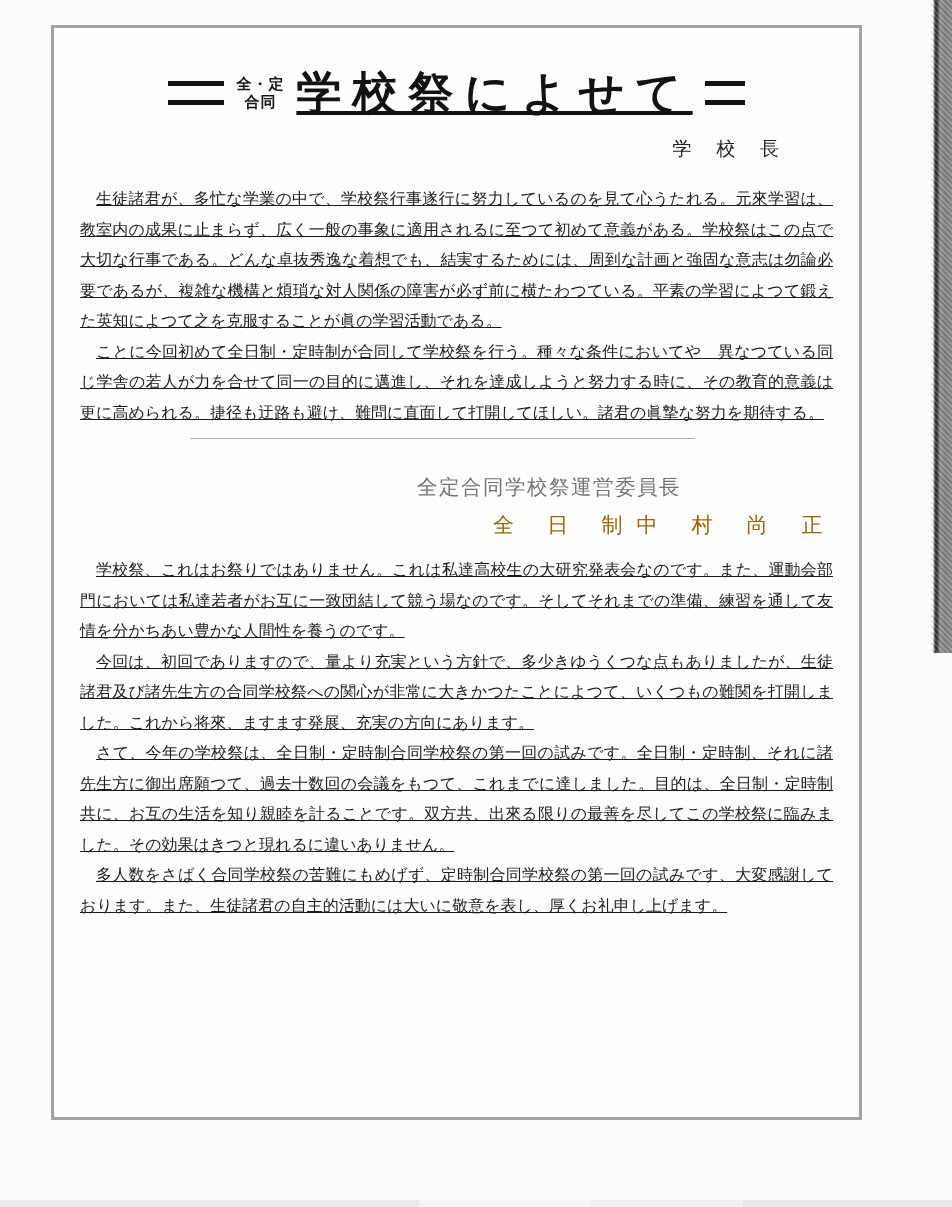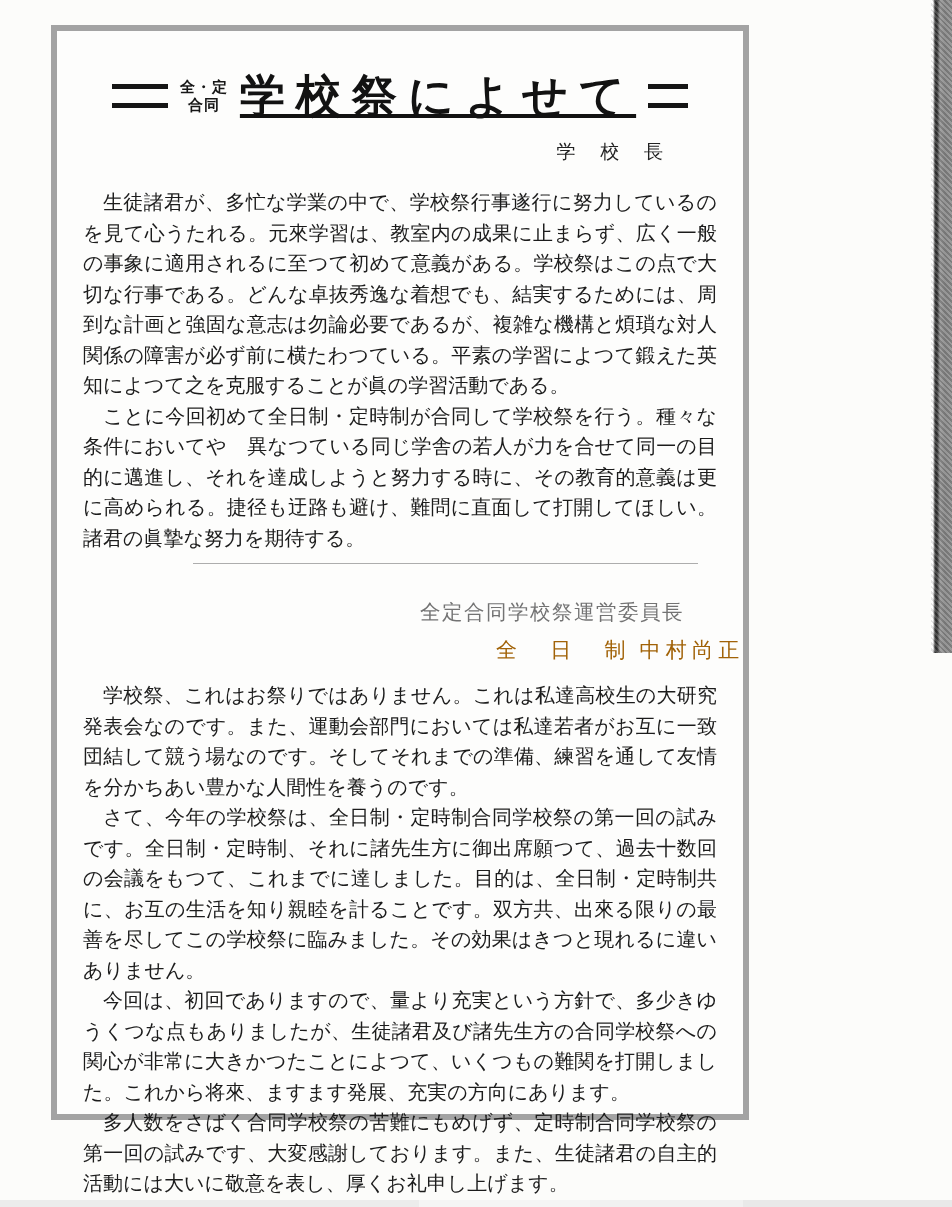--- a/index.html
+++ b/index.html
@@ -44,24 +44,24 @@
     height: 7px;
     background: linear-gradient(to right,
       #ececec 0 44%, #f5f5f5 44% 62%, #f1f1f1 62% 78%, #e9e9e9 78% 100%);
   }
 
   
   .frame {
     position: absolute;
     left: 51px;
     top: 25px;
-    width: 698px;
+    width: 811px;
     height: 1095px;
     box-sizing: border-box;
-    border: 6px solid #a3a3a3;
+    border: 3px solid #a3a3a3;
     background: #fdfdfc;
     padding: 28px 26px 0 26px;
   }
 
   
   .title-row {
     display: flex;
     align-items: center;
     justify-content: center;
     gap: 12px;
@@ -119,25 +119,26 @@
     font-size: 27px;
     color: #141414;
     text-align: justify;
     text-align-last: justify;
     white-space: nowrap;
   }
 
   
   .body-block p {
     margin: 0;
-    font-size: 20px;
+    font-size: 16px;
     line-height: 30.5px;
     text-align: justify;
     text-indent: 1em;
     color: #1c1c1c;
+    text-decoration: underline;
   }
   .body-1 { margin-top: 22px; }
   .body-2 { margin-top: 16px; }
 
   
   .divider {
     border: 0;
     border-top: 1.5px solid #adadad;
     width: 505px;
     margin: 10px 0 0 110px;
@@ -203,18 +204,18 @@
   <div class="committee">
     <div class="committee-heading">全定合同学校祭運営委員長</div>
     <div class="committee-member">
       <span class="member-division">全 日 制</span>
       <span class="member-name">中 村 尚 正</span>
     </div>
   </div>
 
   <div class="body-block body-2">
     <p>学校祭、これはお祭りではありません。これは私達高校生の大研究発表会なのです。また、運動会部門においては私達若者がお互に一致団結して競う場なのです。そしてそれまでの準備、練習を通して友情を分かちあい豊かな人間性を養うのです。</p>
+    <p>今回は、初回でありますので、量より充実という方針で、多少きゆうくつな点もありましたが、生徒諸君及び諸先生方の合同学校祭への関心が非常に大きかつたことによつて、いくつもの難関を打開しました。これから将來、ますます発展、充実の方向にあります。</p>
     <p>さて、今年の学校祭は、全日制・定時制合同学校祭の第一回の試みです。全日制・定時制、それに諸先生方に御出席願つて、過去十数回の会議をもつて、これまでに達しました。目的は、全日制・定時制共に、お互の生活を知り親睦を計ることです。双方共、出來る限りの最善を尽してこの学校祭に臨みました。その効果はきつと現れるに違いありません。</p>
-    <p>今回は、初回でありますので、量より充実という方針で、多少きゆうくつな点もありましたが、生徒諸君及び諸先生方の合同学校祭への関心が非常に大きかつたことによつて、いくつもの難関を打開しました。これから将來、ますます発展、充実の方向にあります。</p>
     <p>多人数をさばく合同学校祭の苦難にもめげず、定時制合同学校祭の第一回の試みです、大変感謝しております。また、生徒諸君の自主的活動には大いに敬意を表し、厚くお礼申し上げます。</p>
   </div>
 
 </div>
 
 </body></html>

